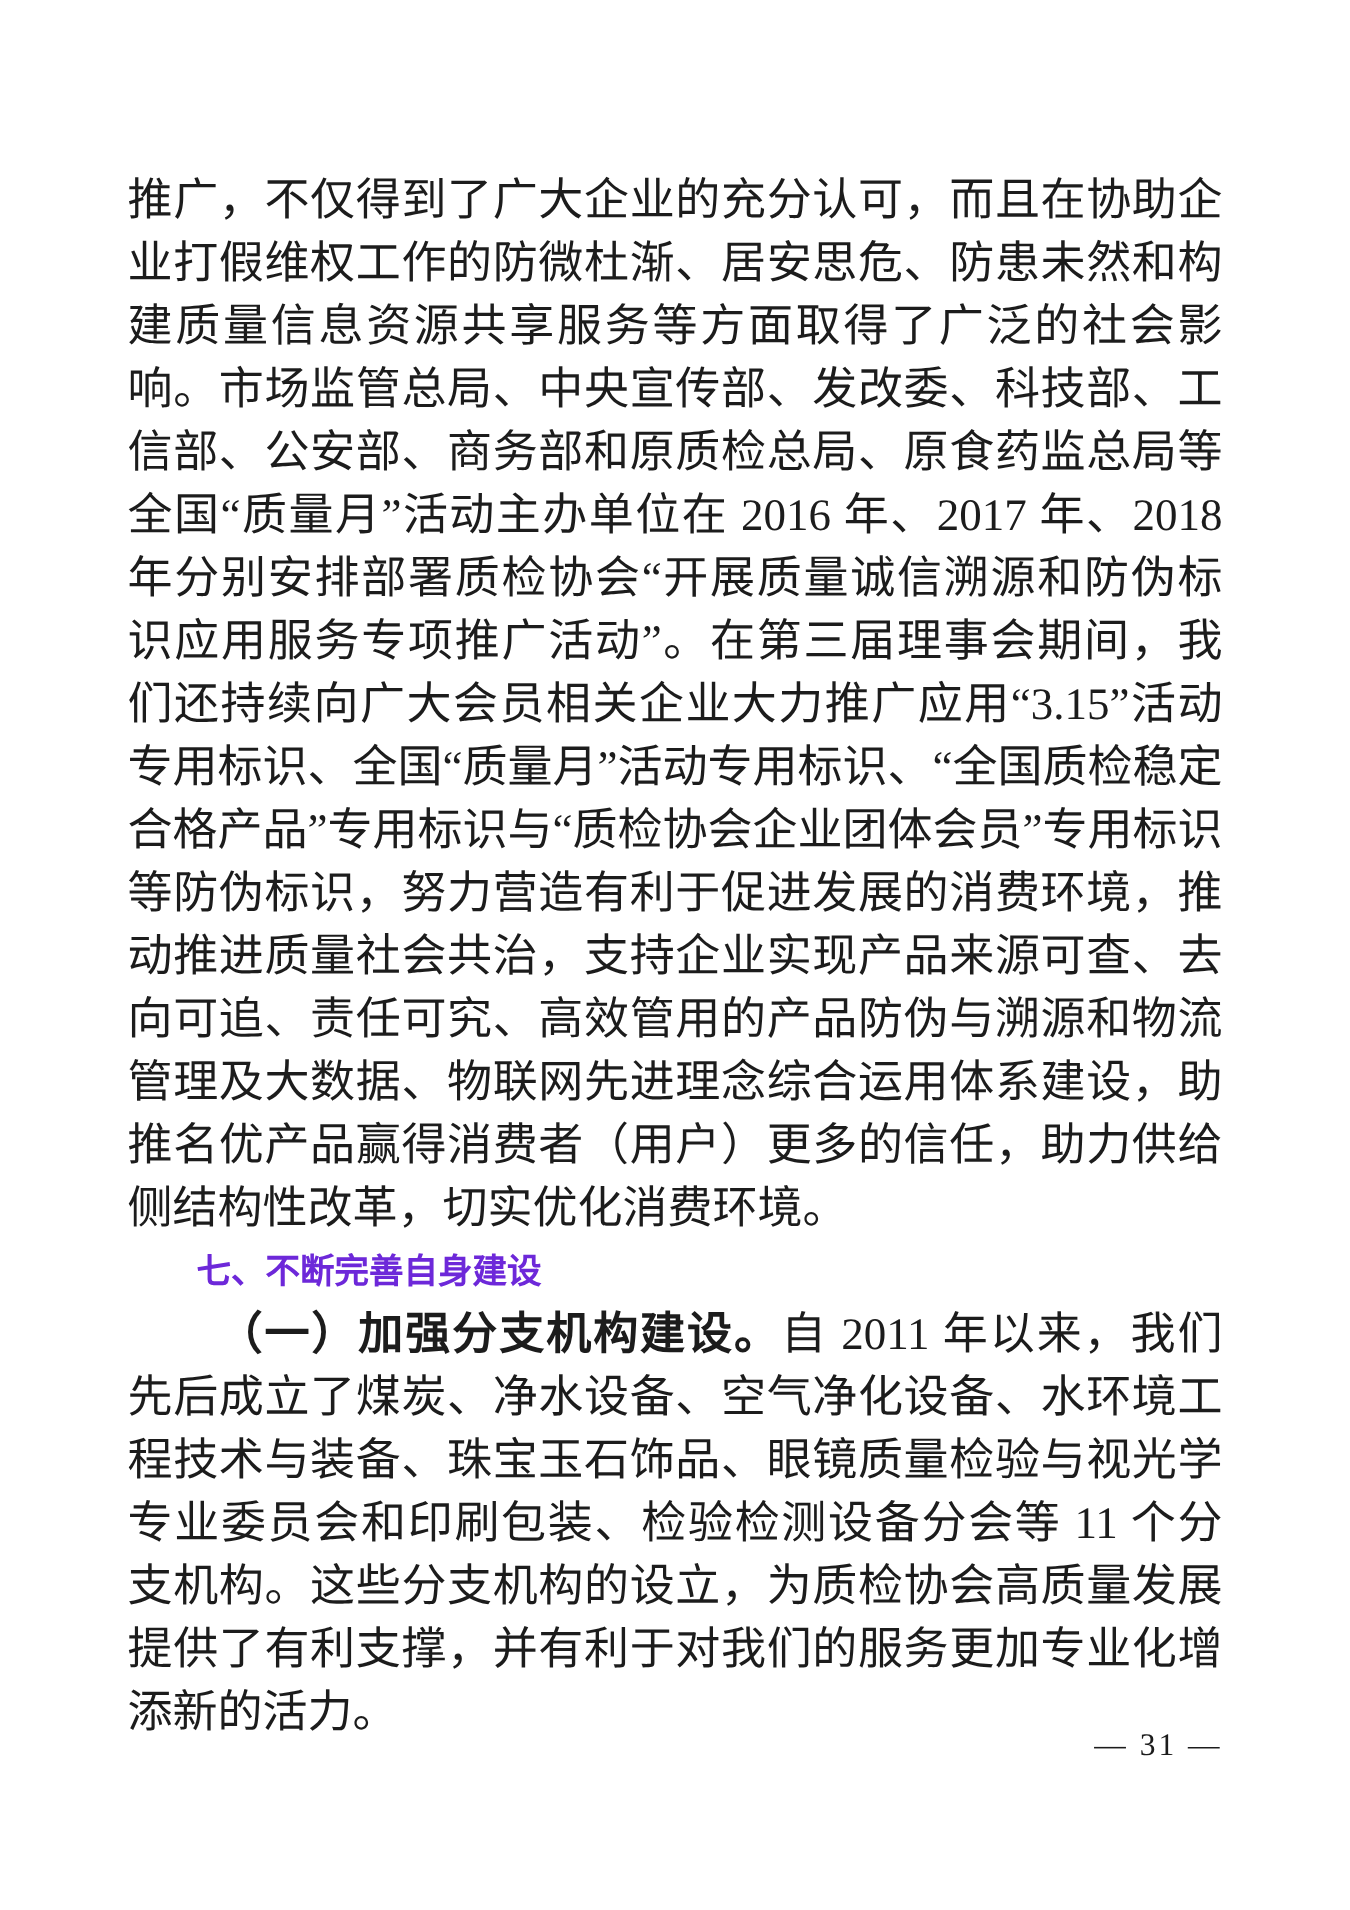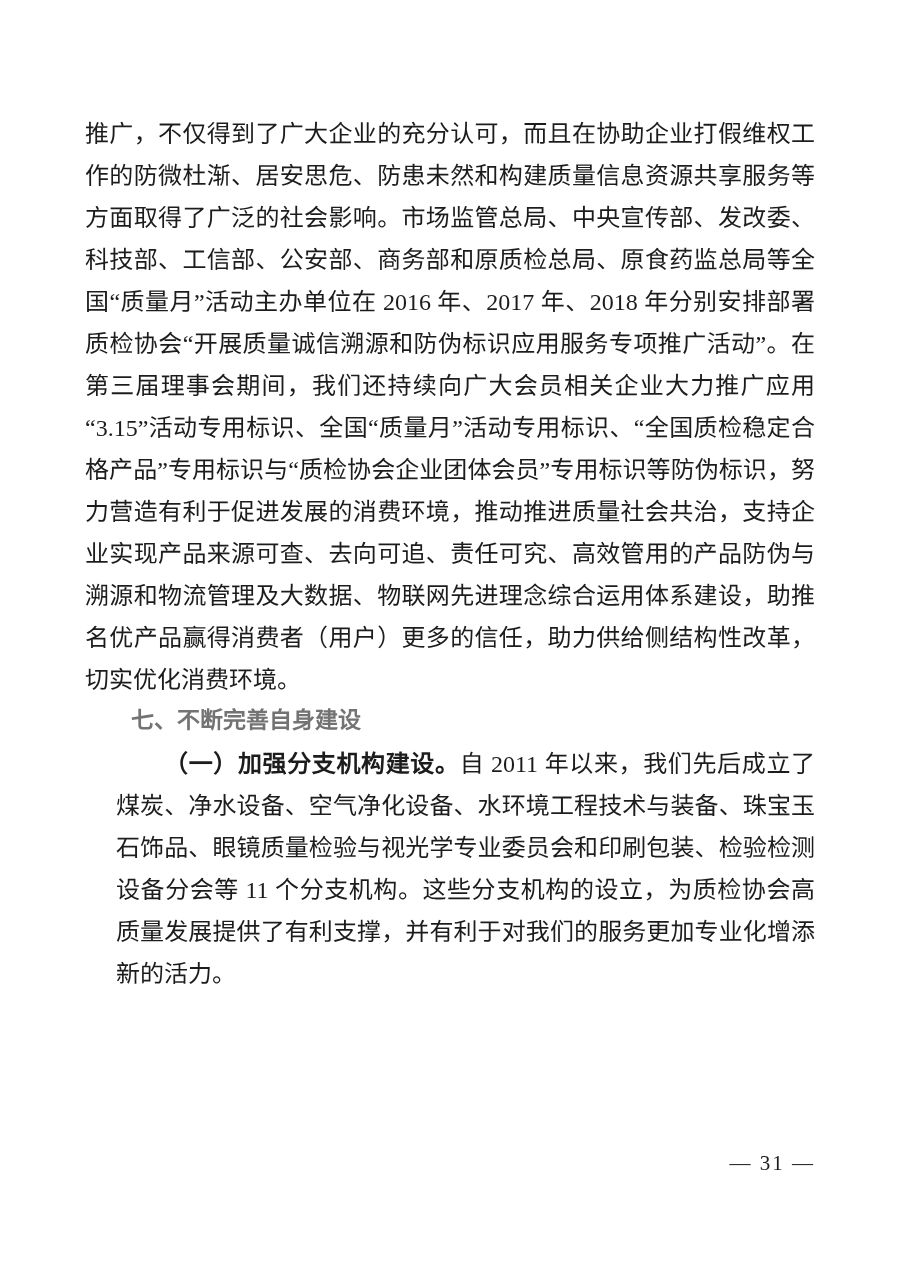--- a/index.html
+++ b/index.html
@@ -13,41 +13,40 @@
     height: 1273px;
     background: #ffffff;
     overflow: hidden;
     box-sizing: border-box;
     padding: 113px 85px 0 85px;
     color: #1c1c1c;
   }
   .body-par {
     margin: 0;
     font-family: "Liberation Serif", "DejaVu Serif", serif;
-    font-size: 24px;
+    font-size: 30px;
     line-height: 42px;
     text-align: justify;
     text-justify: inter-ideograph;
     color: #1c1c1c;
   }
   .body-par.indent {
     text-indent: 2em;
-    margin-left: 31px;
   }
   .lead-bold {
     font-weight: bold;
   }
   .section-heading {
     margin: 0;
-    font-family: Liberation Mono, monospace;
+    font-family: Liberation Serif, serif;
     font-weight: bold;
     font-size: 23px;
     line-height: 42px;
     text-indent: 2em;
-    color: #737373;
+    color: #6d28d9;
   }
   .page-number {
     position: absolute;
     top: 1148px;
     right: 85px;
     font-family: "Liberation Serif", "DejaVu Serif", serif;
     font-size: 21px;
     line-height: 30px;
     letter-spacing: 2px;
     color: #1c1c1c;

